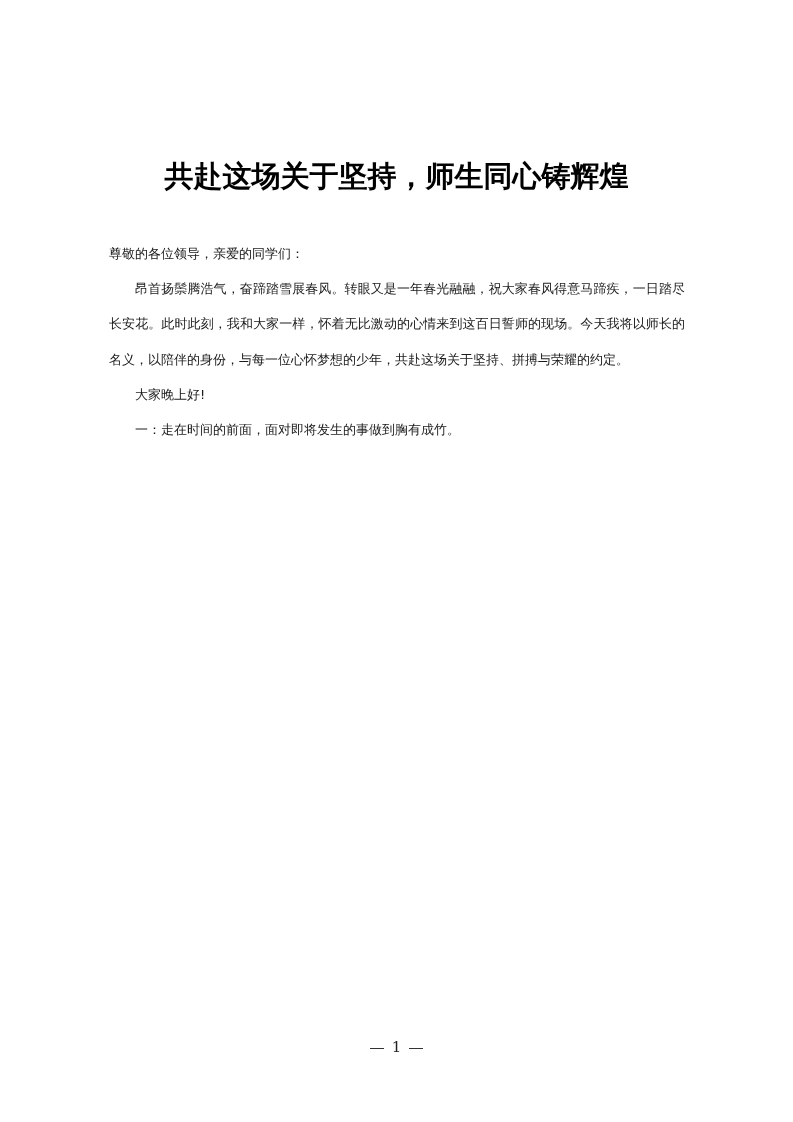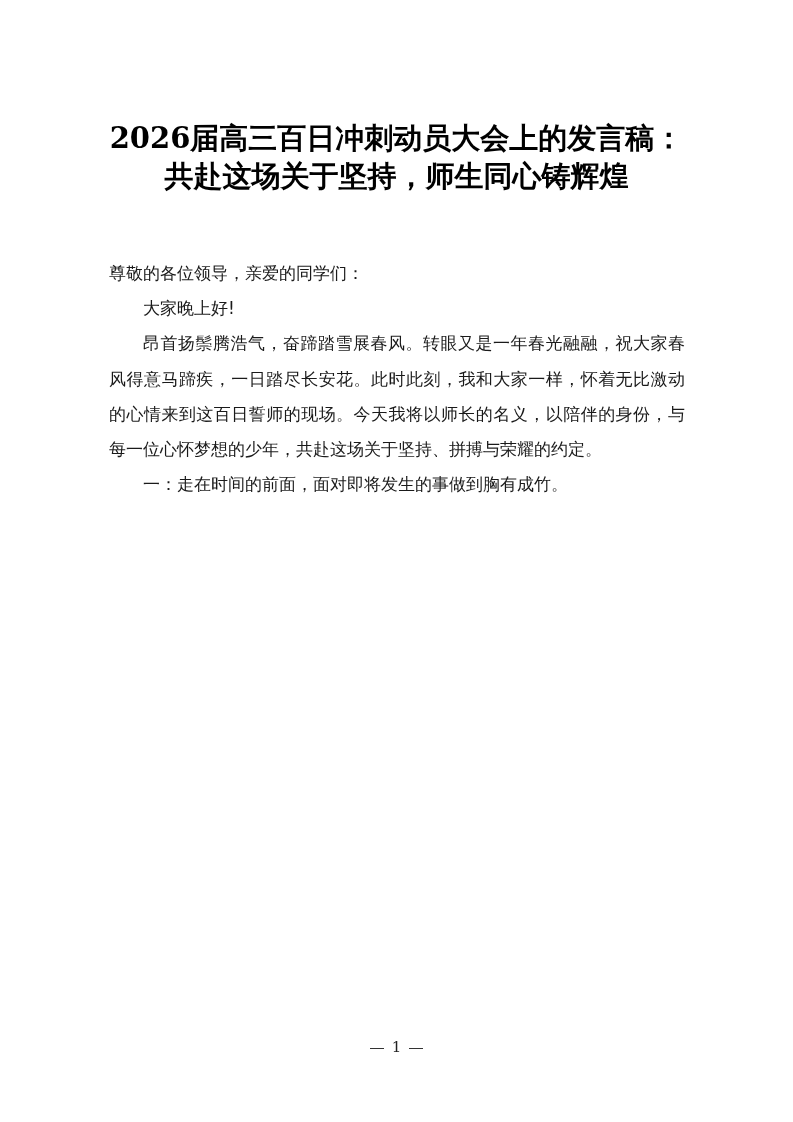--- a/index.html
+++ b/index.html
@@ -34,24 +34,23 @@
     white-space: nowrap;
   }
   .title.l1 { top: 118px; }
   .title.l2 { top: 156px; }
   .body-text {
     position: absolute;
     left: 109px;
     top: 236px;
     width: 576px;
     font-family: "DejaVu Sans", "Liberation Sans", sans-serif;
-    font-size: 17px;
+    font-size: 13px;
     line-height: 35.2px;
     color: #1a1a1a;
-    margin-top: 20px;
   }
   .para {
     margin: 0;
     text-align: justify;
     text-align-last: left;
   }
   .para.indent { text-indent: 2em; }
   .footer {
     position: absolute;
     left: 0;
@@ -69,27 +68,26 @@
     background: #333333;
     vertical-align: middle;
     margin: 0 8px;
   }
 </style>
 </head>
 <body>
 
 <div class="page">
 
-  <div class="title l1">2026届高三百日冲刺动员大会上的发言稿：</div>
   <div class="title l2">共赴这场关于坚持，师生同心铸辉煌</div>
 
   <div class="body-text">
     <p class="para">尊敬的各位领导，亲爱的同学们：</p>
+    <p class="para indent">昂首扬鬃腾浩气，奋蹄踏雪展春风。转眼又是一年春光融融，祝大家春风得意马蹄疾，一日踏尽长安花。此时此刻，我和大家一样，怀着无比激动的心情来到这百日誓师的现场。今天我将以师长的名义，以陪伴的身份，与每一位心怀梦想的少年，共赴这场关于坚持、拼搏与荣耀的约定。</p>
     <p class="para indent">大家晚上好!</p>
-    <p class="para indent">昂首扬鬃腾浩气，奋蹄踏雪展春风。转眼又是一年春光融融，祝大家春风得意马蹄疾，一日踏尽长安花。此时此刻，我和大家一样，怀着无比激动的心情来到这百日誓师的现场。今天我将以师长的名义，以陪伴的身份，与每一位心怀梦想的少年，共赴这场关于坚持、拼搏与荣耀的约定。</p>
     <p class="para indent">一：走在时间的前面，面对即将发生的事做到胸有成竹。</p>
   </div>
 
   <div class="footer">
     <span class="dash"></span><span>1</span><span class="dash"></span>
   </div>
 
 </div>
 
 </body></html>

